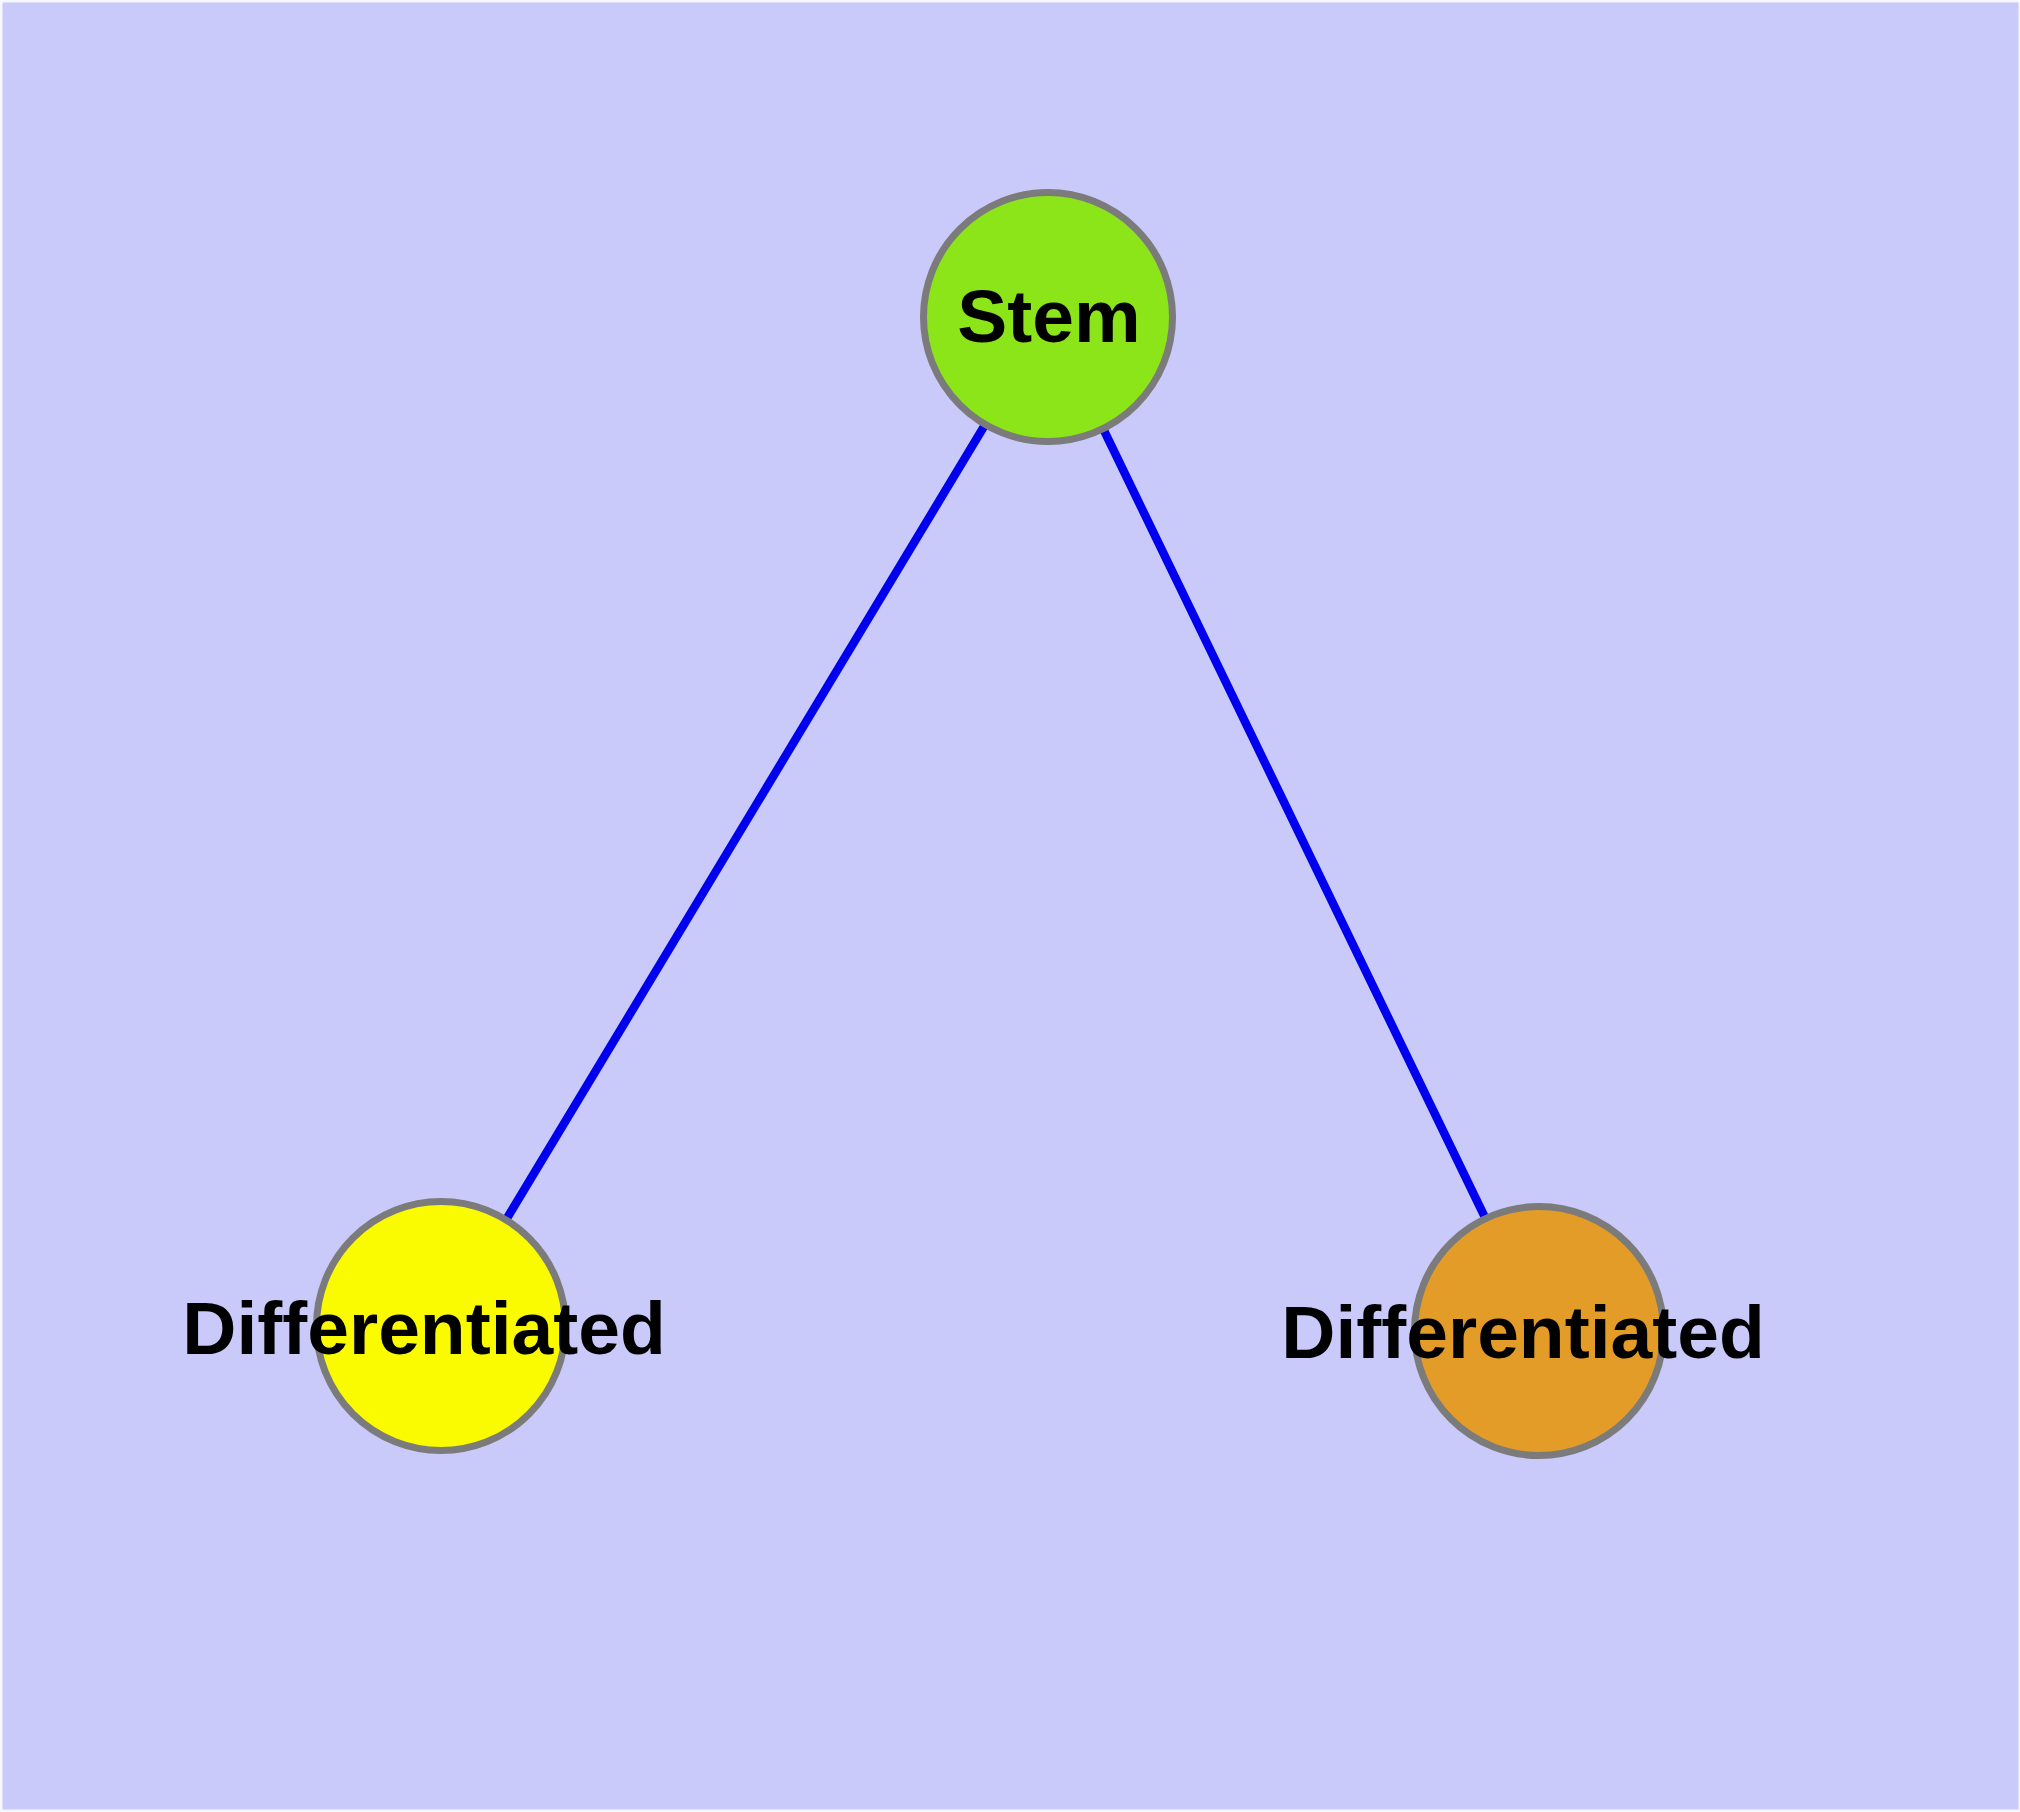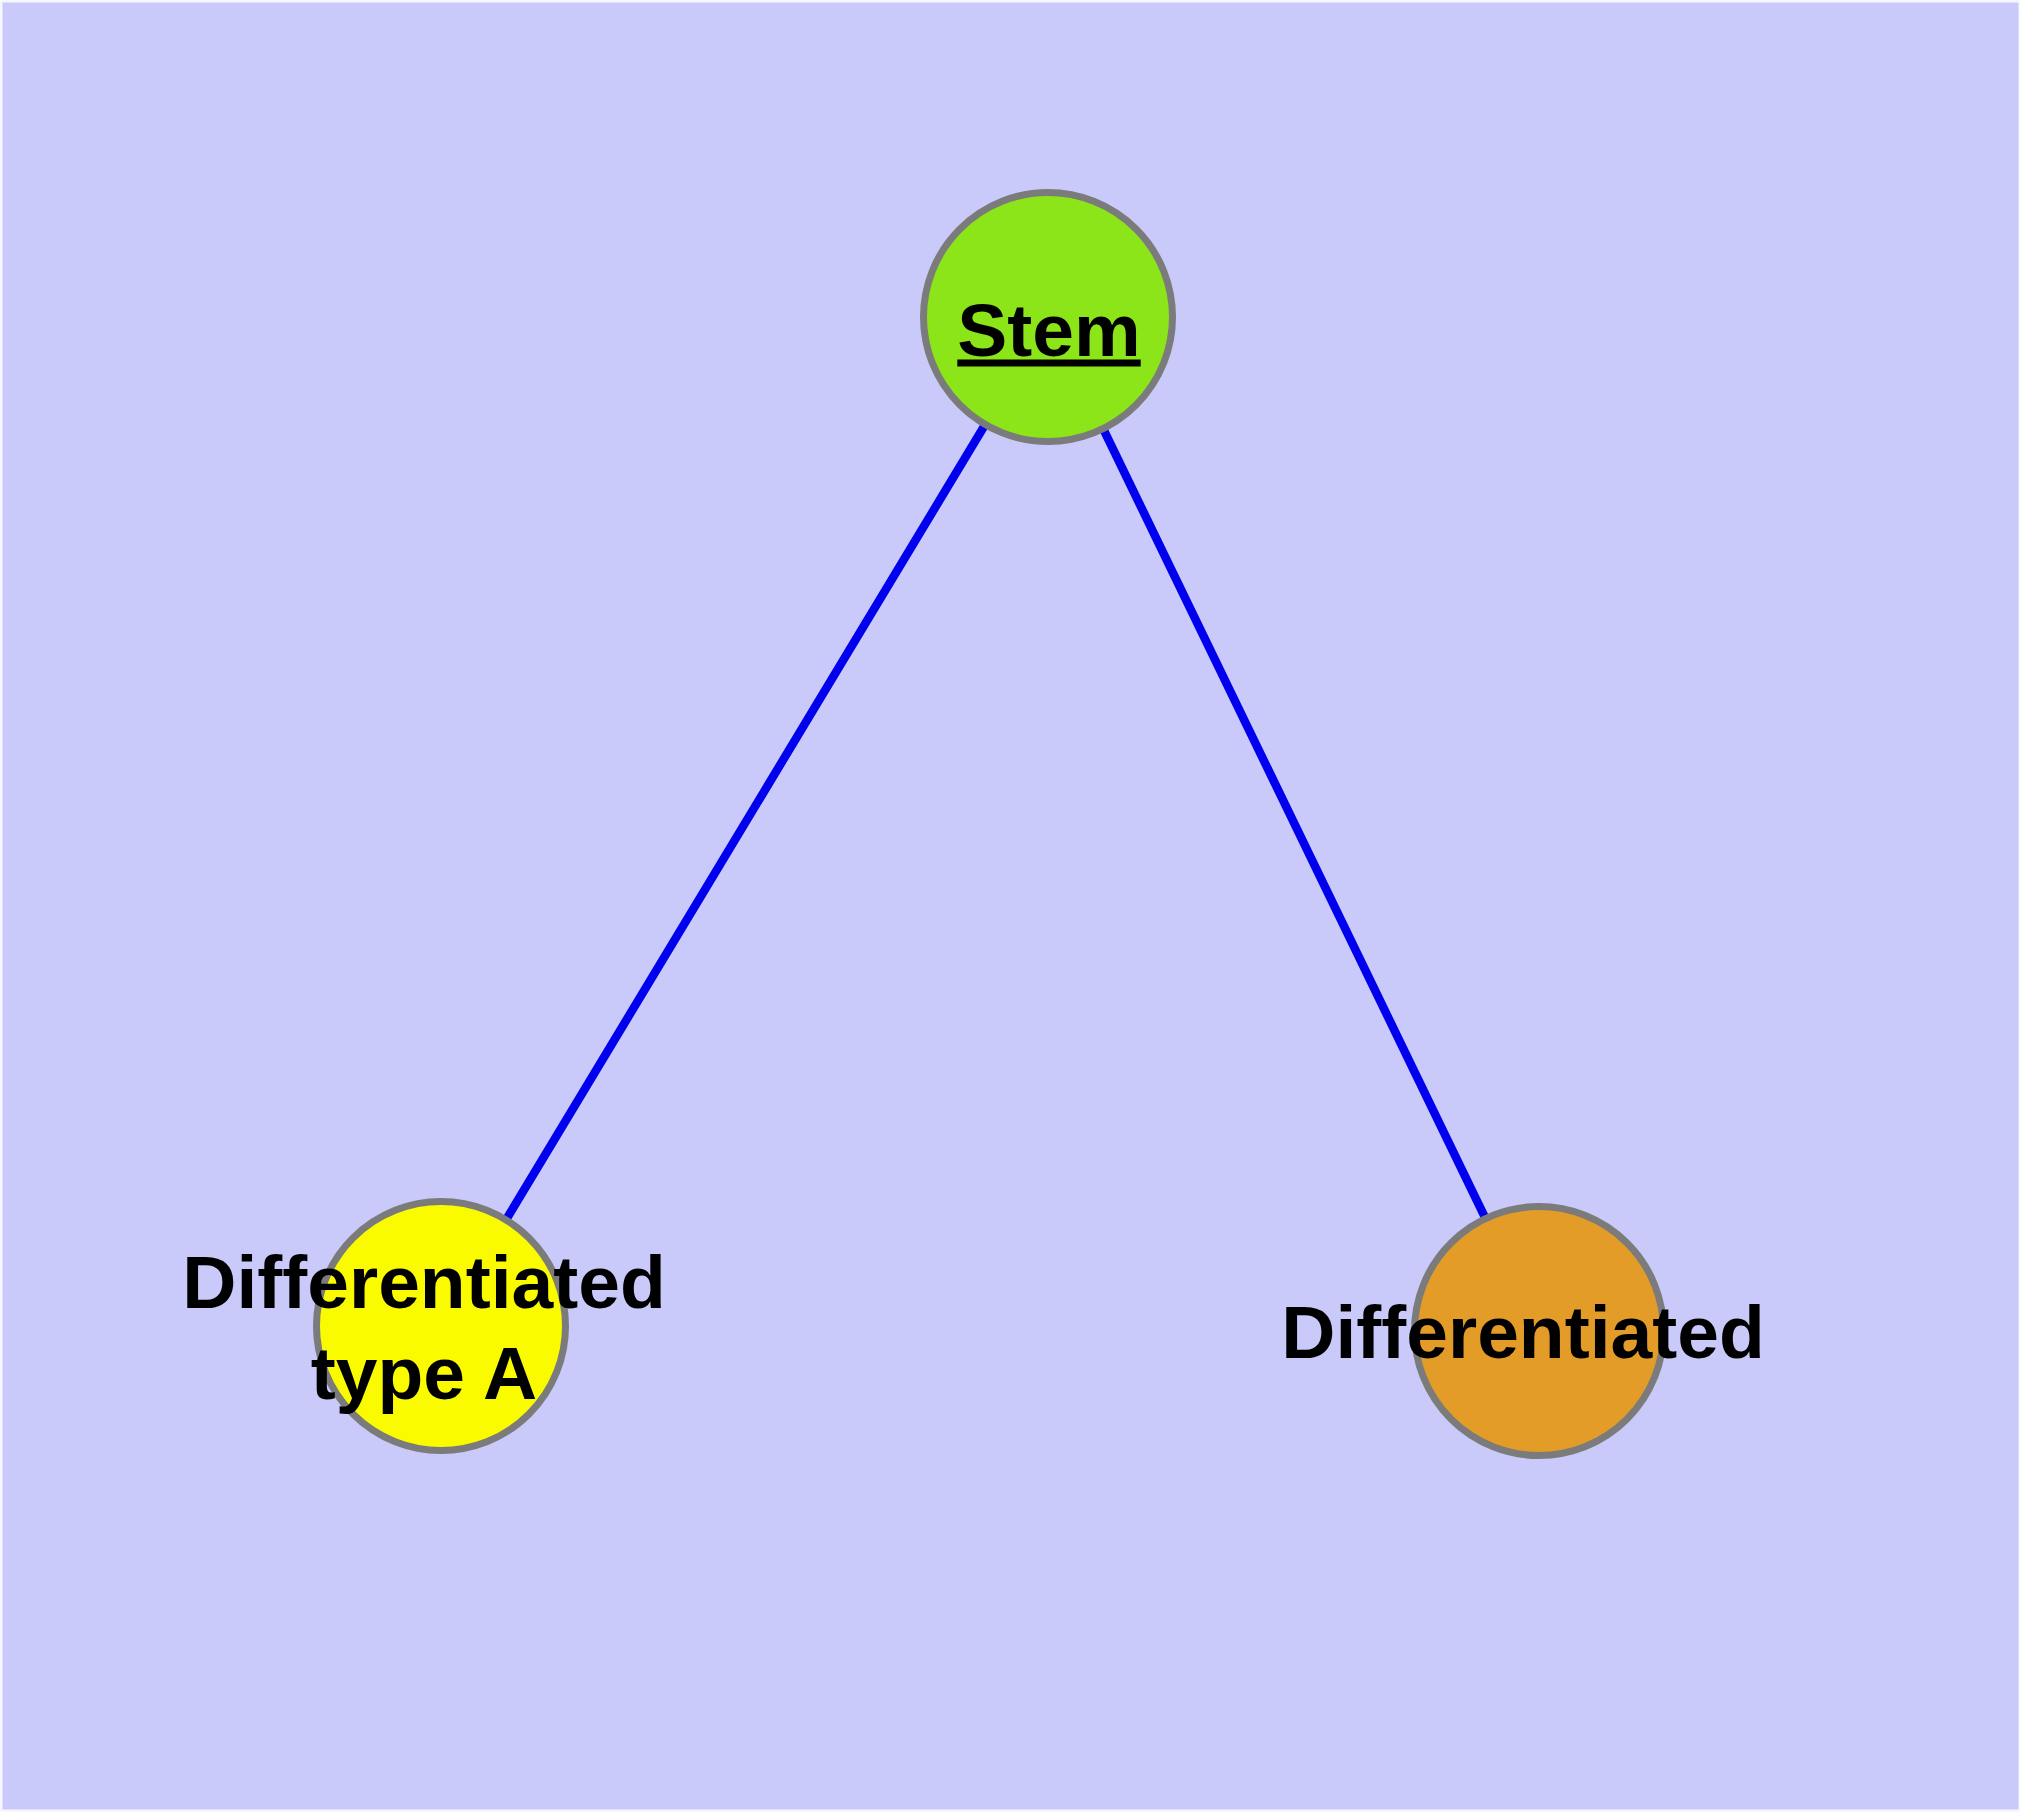--- a/index.html
+++ b/index.html
@@ -44,21 +44,21 @@
     position: absolute;
     transform: translate(-50%, -50%);
     color: var(--label-color, #000000);
     font-weight: bold;
     font-size: 75px;
     line-height: 91px;
     text-align: center;
     white-space: nowrap;
   }
   .label .line { display: block; }
-  .label-stem   { left: 1049px; top: 330px; text-decoration: underline; }
+  .label-stem   { left: 1049px; top: 316px; }
   .label-type-a { left: 424px;  top: 1328px; }
   .label-type-b { left: 1523px; top: 1332px; }
 </style>
 </head>
 <body>
 
 <div class="canvas">
 
   <svg class="edges" viewBox="0 0 2384 2138" xmlns="http://www.w3.org/2000/svg" aria-hidden="true">
     <line x1="1238" y1="375" x2="521" y2="1565"></line>
@@ -68,21 +68,20 @@
   <div class="node node-stem"></div>
   <div class="node node-type-a"></div>
   <div class="node node-type-b"></div>
 
   <div class="label label-stem">
     <span class="line">Stem</span>
   </div>
 
   <div class="label label-type-a">
     <span class="line">Differentiated</span>
-    <span class="line">type A</span>
   </div>
 
   <div class="label label-type-b">
     <span class="line">Differentiated</span>
   </div>
 
 </div>
 
 
 </body></html>

